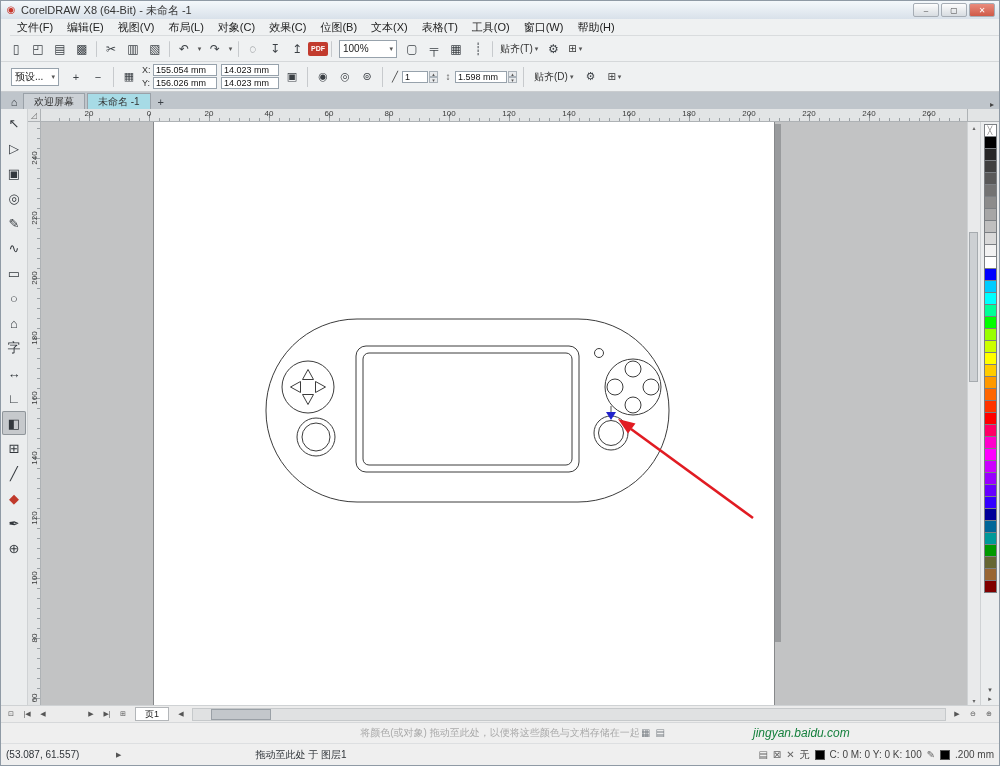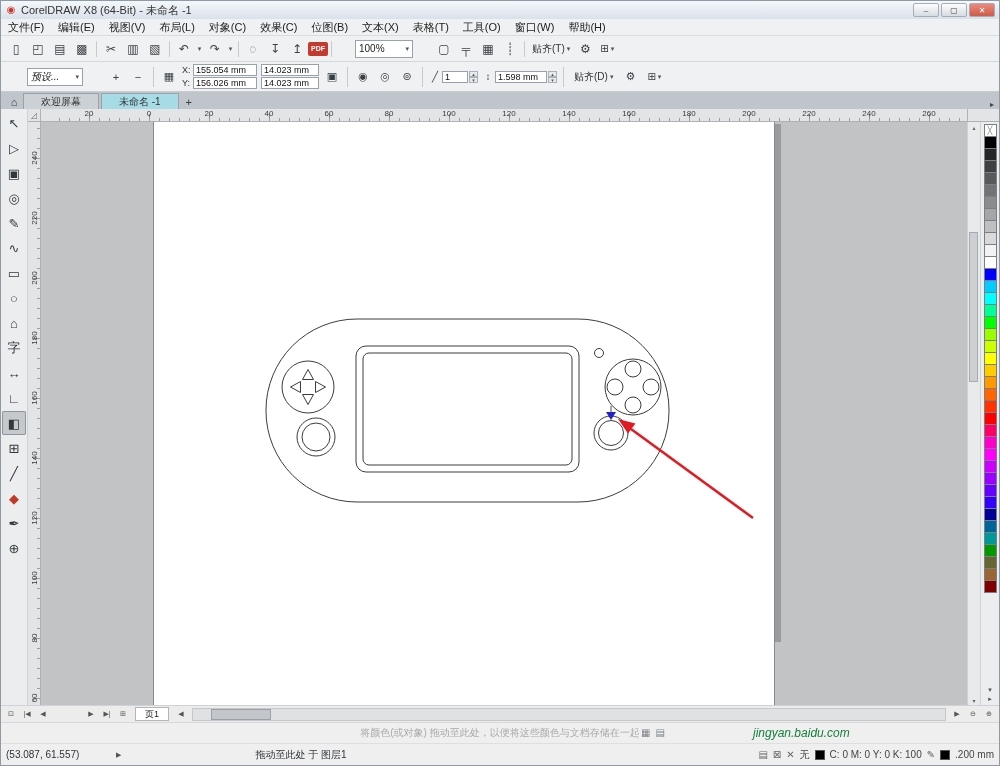--- a/index.html
+++ b/index.html
@@ -15,43 +15,43 @@
     text-align:center; color:#c9372c; }
   .titlebar .title { flex:1; white-space:nowrap; overflow:hidden; }
   .win-controls { display:flex; gap:2px; }
   .winbtn { width:26px; height:14px; display:flex; align-items:center; justify-content:center;
     font-size:8px; color:#444; background:linear-gradient(#fdfdfd,#d7dce1);
     border:1px solid #a6adb5; border-radius:2px; }
   .winbtn.close { background:linear-gradient(#e98b7d,#cf5a48); color:#fff; }
 
   
   .menubar { height:17px; flex:0 0 17px; display:flex; 
-    background:#eff1f2; border-bottom:1px solid #d9dcde; font-size:11px; color:#222; }
+    background:#eff1f2; border-bottom:1px solid #d9dcde; font-size:11px; color:#222;margin-left:9px; }
   .menu-item { padding:0 7px; height:100%; display:flex; align-items:center; cursor:default; }
 
   
   .toolbar { height:26px; flex:0 0 26px; display:flex; align-items:center;
     padding:0 4px; border-bottom:1px solid #d5d8da; background:#eff1f2; }
   .tb-list { display:flex; align-items:center; }
   .tbtn { min-width:22px; height:22px; display:flex; align-items:center; justify-content:center;
     font-size:12px; color:#3a3f44; border-radius:2px; padding:0 2px; }
   .tbtn.dd { min-width:9px; font-size:7px; padding:0; color:#555; }
   .tbtn.sep { min-width:1px; width:1px; height:16px; background:#c7cacd; padding:0; margin:0 3px; }
   .tbtn.pdf span, .tbtn.pdf { font-size:7px; font-weight:bold; color:#fff; }
   .tbtn.pdf { background:#c23b2e; height:14px; min-width:20px; }
   .tbtn.snap { font-size:10px; color:#333; gap:2px; padding:0 4px; }
   .combo { display:flex; align-items:center; height:18px; background:#fff;
-    border:1px solid #97a2ac; font-size:10px; color:#222; padding:0 3px; margin:0 20px; gap:4px; }
+    border:1px solid #97a2ac; font-size:10px; color:#222; padding:0 3px; margin:0 4px; gap:4px; }
   .combo.zoom { width:58px; justify-content:space-between; }
   .dd-arrow { font-size:7px; color:#555; }
 
   
   .propbar { height:30px; flex:0 0 30px; display:flex; align-items:center; padding:0 6px;
     gap:4px; border-bottom:1px solid #c9cccf; background:#eff1f2; }
-  .combo.preset { width:56px; justify-content:space-between;font-style:italic; }
+  .combo.preset { width:48px; justify-content:space-between; }
   .pbtn { min-width:18px; height:20px; display:flex; align-items:center; justify-content:center;
     font-size:11px; color:#3a3f44; border-radius:2px; }
   .psep { width:1px; height:20px; background:#c7cacd; margin:0 2px; }
   .pair { display:flex; flex-direction:column; gap:1px; }
   .pb-row { display:flex; align-items:center; }
   .pb-label { font-size:9px; color:#333; width:11px; }
   .pb-input { width:64px; height:12px; background:#fff; border:1px solid #97a2ac;
     font-size:9px; color:#111; padding:0 2px; display:flex; align-items:center; }
   .pb-input.size { width:58px; }
   .pb-input.narrow { width:26px; }
@@ -60,21 +60,21 @@
   .f-icon { font-size:10px; color:#444; width:12px; text-align:center; }
   .spin { display:flex; flex-direction:column; width:9px; }
   .spin span { font-size:5px; line-height:5px; text-align:center; color:#555;
     border:1px solid #aab2b9; background:#e8eaec; height:6px; }
 
   
   .tabbar { height:17px; flex:0 0 17px; display:flex; align-items:flex-end;
     background:#bfc5cb; padding-left:4px; font-size:10px; }
   .home { width:18px; height:15px; display:flex; align-items:center; justify-content:center;
     font-size:11px; color:#3b4046; }
-  .tab { height:16px; display:flex; align-items:center; padding:0 17px; color:#333;
+  .tab { height:16px; display:flex; align-items:center; padding:0 10px; color:#333;
     background:#ccd1d6; border:1px solid #9aa1a8; border-bottom:none; margin-right:2px; }
   .tab.active { background:#a7dbe6; }
   .tab-add { width:16px; height:15px; display:flex; align-items:center; justify-content:center;
     color:#3b4046; font-size:11px; }
   .tab-scroll { margin-left:auto; width:14px; font-size:8px; color:#444; text-align:center; }
 
   
   .workspace { flex:1; display:flex; min-height:0; }
   .toolbox { width:27px; flex:0 0 27px; background:#ebedee; border-right:1px solid #cfd2d4;
     display:flex; flex-direction:column; align-items:center; padding-top:2px; }

